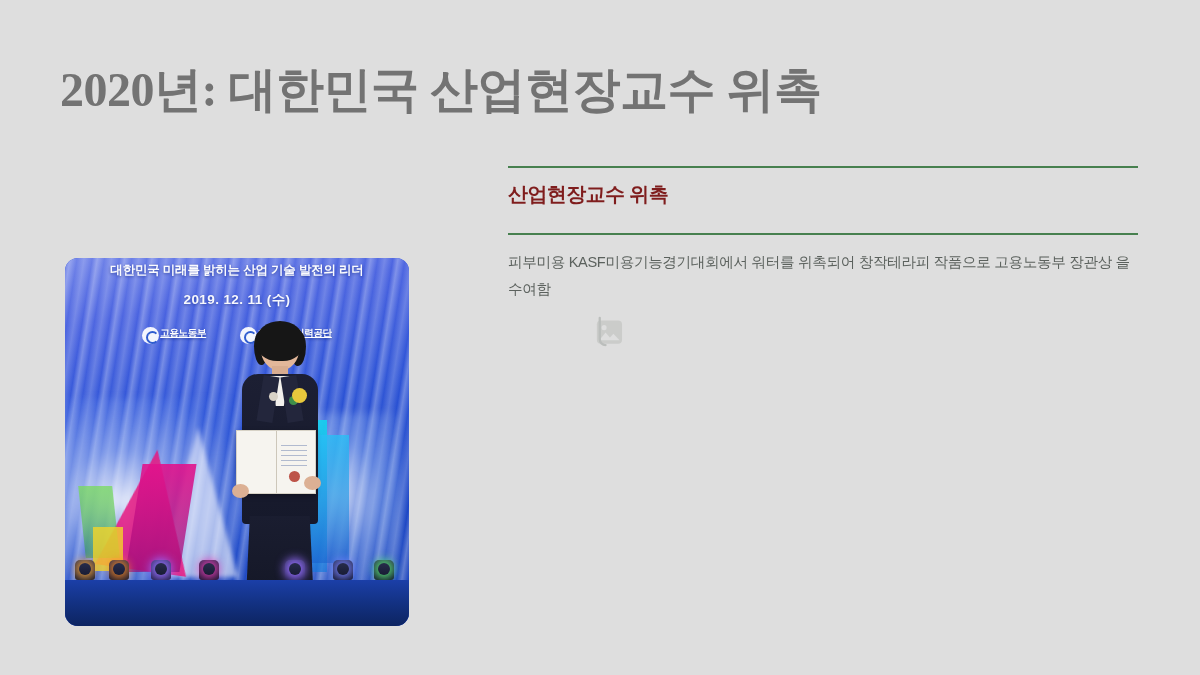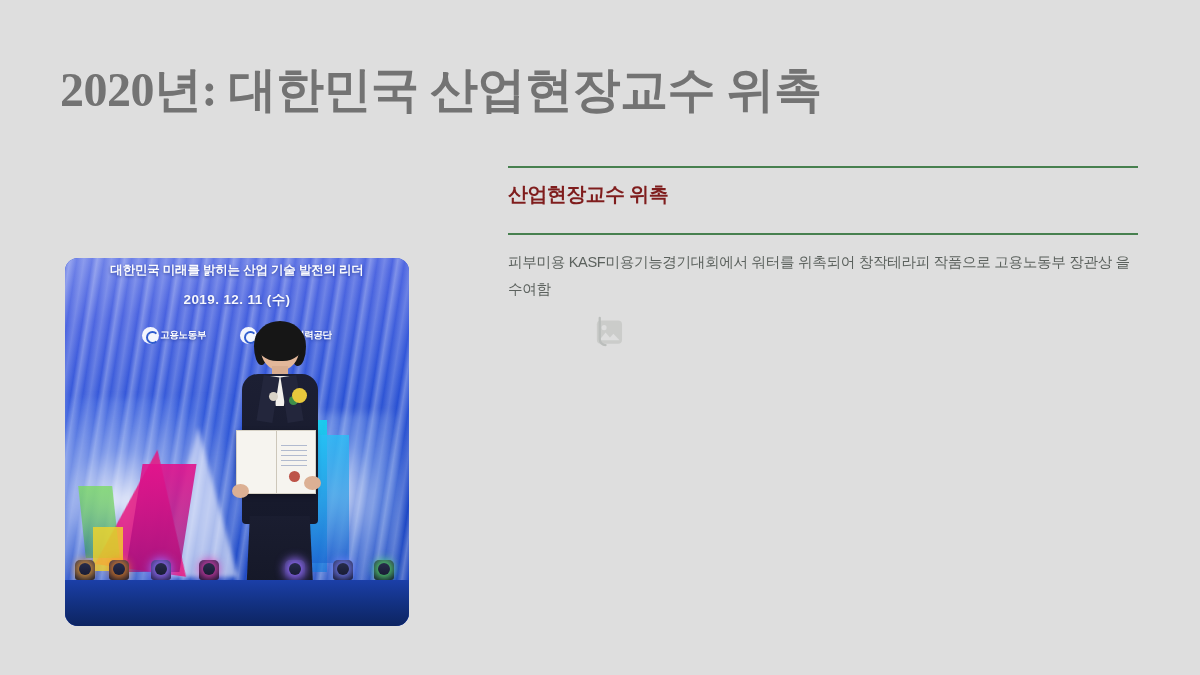--- a/index.html
+++ b/index.html
@@ -178,22 +178,22 @@
   }
   .banner-logos {
     margin-top: 18px;
     display: flex;
     justify-content: center;
     gap: 34px;
     align-items: center;
   }
   .logo-unit {
     display: flex;
-    align-items: center;
     gap: 1px;
+    text-decoration: underline;
   }
   .logo-mark {
     width: 17px;
     height: 17px;
     border-radius: 50%;
     background: rgba(255,255,255,0.93);
     display: inline-block;
     position: relative;
     flex: 0 0 auto;
   }

